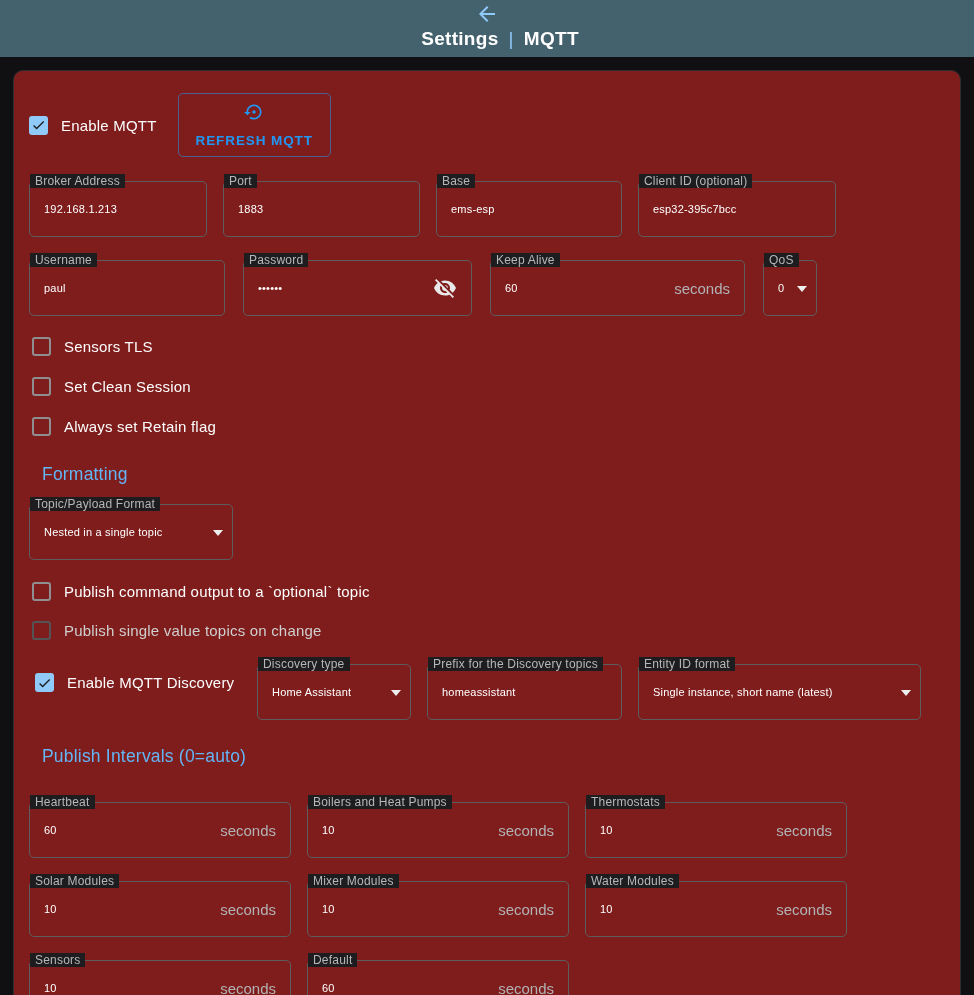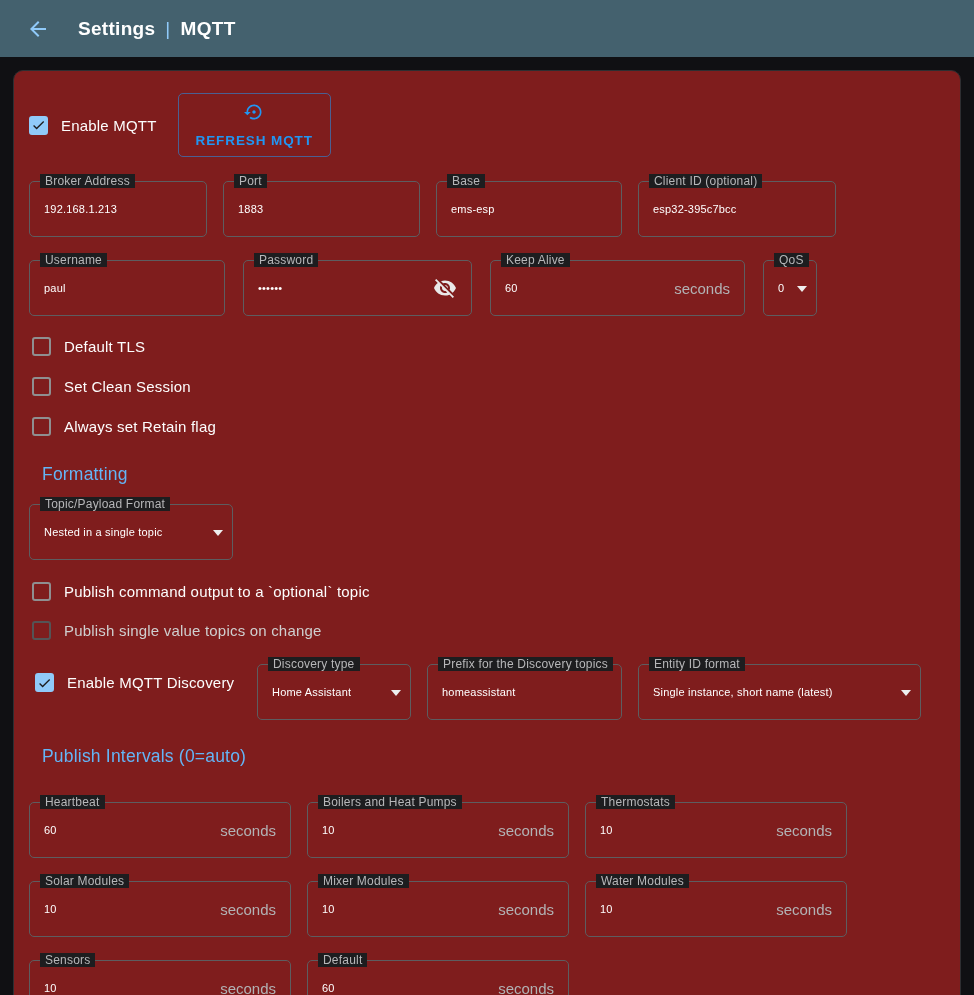--- a/index.html
+++ b/index.html
@@ -7,21 +7,21 @@
   body {
     background:#101013;
     font-family:"Liberation Sans", sans-serif;
     color:#fff;
     -webkit-font-smoothing:antialiased;
   }
 
   
   .appbar {
     height:57px; background:#44616e;
-    display:flex; align-items:center; padding:0 24px;
+    display:flex; align-items:center; padding:0 24px;flex-direction:column;
   }
   .back-btn { width:28px; height:28px; display:flex; align-items:center; justify-content:center; cursor:pointer; }
   .back-btn svg { fill:#90caf9; }
   .appbar-title { margin-left:26px; font-size:19px; font-weight:600; letter-spacing:0.3px; display:flex; align-items:center; gap:10px; }
   .appbar-sep { color:#90caf9; font-weight:400; }
 
   
   .card {
     margin:13px 13px 0 13px;
     width:948px; min-height:913px;
@@ -63,21 +63,21 @@
   .btn-refresh svg { fill:#2196f3; }
 
   
   .fields-row { display:flex; gap:16px; margin-top:24px; margin-left:3px; }
   .field {
     position:relative; height:56px;
     border:1px solid #5d5d60; border-radius:5px;
     display:flex; align-items:center; padding:0 14px;
   }
   .field .flabel {
-    position:absolute; top:-8px; left:10px;
+    position:absolute; top:-8px; left:0;
     background:#1d1d1f; padding:0 5px;
     font-size:12px; color:#b7b7b9; letter-spacing:0.2px; white-space:nowrap;
   }
   .field .fvalue { font-size:11px; color:#fff; letter-spacing:0.2px; white-space:nowrap; }
   .field .adorn { margin-left:auto; font-size:15px; color:#b2b2b4; padding-left:8px; }
   .field.select { cursor:pointer; }
   .field.select .caret {
     position:absolute; right:9px; top:50%; margin-top:-2px;
     width:0; height:0;
     border-left:5px solid transparent; border-right:5px solid transparent;
@@ -189,21 +189,21 @@
     <div class="field select w54">
       <span class="flabel">QoS</span>
       <span class="fvalue">0</span>
       <span class="caret"></span>
     </div>
   </div>
 
   <div class="cb-list">
     <div class="cb-row">
       <span class="cb"></span>
-      <span class="cb-label">Default TLS</span>
+      <span class="cb-label">Sensors TLS</span>
     </div>
     <div class="cb-row">
       <span class="cb"></span>
       <span class="cb-label">Set Clean Session</span>
     </div>
     <div class="cb-row" style="margin-bottom:0;">
       <span class="cb"></span>
       <span class="cb-label">Always set Retain flag</span>
     </div>
   </div>

